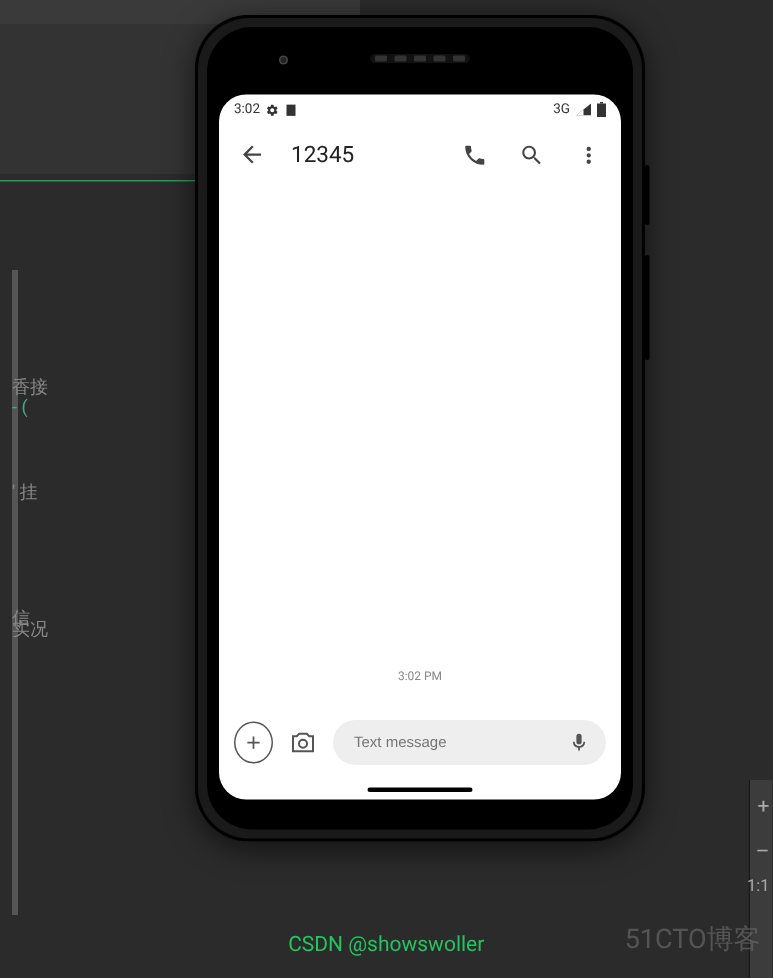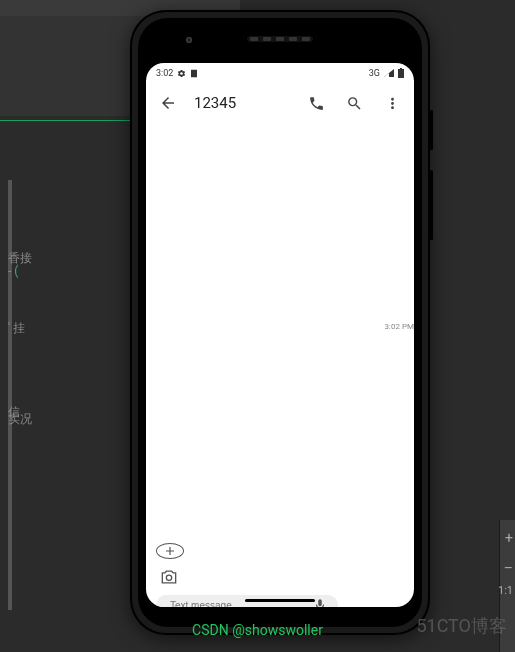--- a/index.html
+++ b/index.html
@@ -56,21 +56,21 @@
     position: absolute;
     right: 2px;
     color: #aaa;
     font-size: 11px;
   }
 
   
   .phone {
     position: absolute;
     top: 10px; left: 130px;
-    width: 300px; height: 625px;
+    width: 300px; height: 551px;
     background: #1a1a1a;
     border-radius: 36px;
     box-shadow: 0 4px 20px rgba(0,0,0,0.6), inset 0 0 0 2px #000;
   }
   .phone-inner {
     position: absolute;
     top: 8px; left: 8px; right: 8px; bottom: 8px;
     background: #000;
     border-radius: 30px;
     overflow: hidden;
@@ -162,21 +162,21 @@
     display: flex;
     align-items: center;
     justify-content: center;
     color: #444;
     cursor: pointer;
   }
 
   .conversation {
     flex: 1;
     display: flex;
-    flex-direction: row;
+    flex-direction: column;
     justify-content: flex-end;
     align-items: center;
     padding-bottom: 6px;
   }
   .timestamp {
     font-size: 8px;
     color: #888;
     margin-bottom: 8px;
   }
   .info-chip {
@@ -185,24 +185,23 @@
     background: #f0f0f0;
     padding: 4px 12px;
     border-radius: 12px;
     margin-bottom: 8px;
   }
 
   
   .compose {
     height: 52px;
     display: flex;
-    align-items: flex-start;
+    align-items: center;
     padding: 0 10px 12px 10px;
     gap: 8px;
-    flex-direction: column;
   }
   .compose .circle-btn {
     width: 26px; height: 26px;
     border: 1.5px solid #555;
     border-radius: 50%;
     display: flex;
     align-items: center;
     justify-content: center;
     color: #555;
     font-size: 16px;

